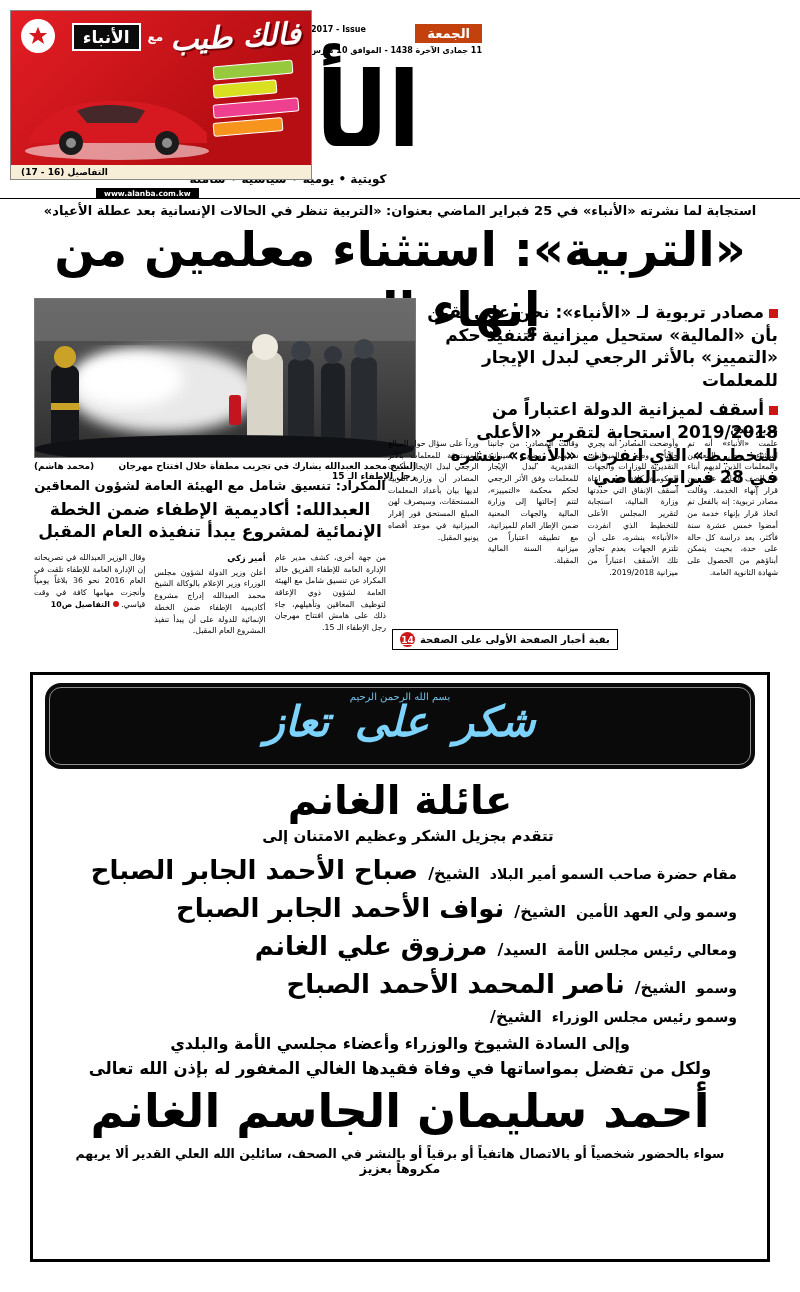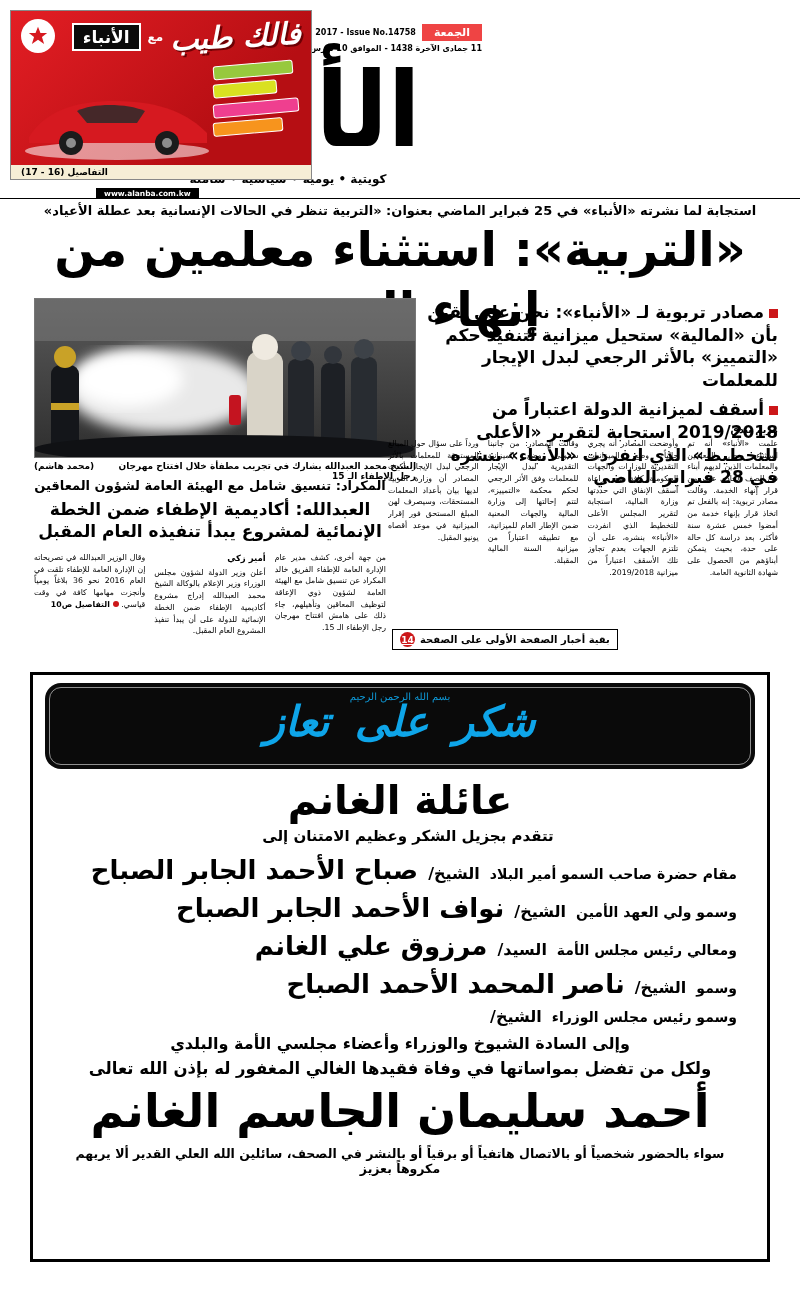--- a/index.html
+++ b/index.html
@@ -19,21 +19,21 @@
   .founder-year { color:#fff; font-size:9px; font-weight:bold; }
 
   .price-block { left:102px; top:30px; display:flex; gap:8px; align-items:flex-start; }
   .pp { display:flex; gap:3px; align-items:flex-start; }
   .pp .num { color:#c00000; font-size:23px; font-weight:900; line-height:1; }
   .pp .unit { font-size:8px; font-weight:bold; margin-top:2px; }
   .psep { width:1px; height:26px; background:#999; }
 
   .date-block { left:230px; top:24px; width:252px; }
   .date-row1 { display:flex; align-items:center; gap:6px; justify-content:flex-start; }
-  .day-badge { background:#ef4444; color:#fff; font-size:11px; font-weight:bold; padding:2px 12px; }
+  .day-badge { background:#c2410c; color:#fff; font-size:13px; font-weight:bold; padding:2px 12px; }
   .date-en { font-size:8px; font-weight:bold; direction:ltr; }
   .date-ar { font-size:8px; font-weight:bold; margin-top:3px; }
 
   .logo-block { left:96px; top:50px; width:384px; height:120px; display:flex; align-items:center; justify-content:center; }
   .logo-text { font-size:96px; font-weight:900; line-height:1; letter-spacing:-3px; transform:scaleY(1.08); }
   .tagline { left:96px; top:172px; width:384px; text-align:center; font-size:12px; font-weight:bold; letter-spacing:1px; }
   .website-chip { left:96px; top:188px; background:#000; color:#fff; font-size:7.5px; font-weight:bold; padding:1px 8px; direction:ltr; }
   .header-rule { left:0; top:198px; width:800px; border-top:1.5px solid #000; }
 
   
@@ -79,21 +79,21 @@
   .subhead1 { font-size:13px; font-weight:900; margin-bottom:5px; }
   .subhead2 { font-size:17px; font-weight:900; line-height:1.3; }
   .story-left { top:552px; left:34px; width:352px; height:110px; }
   .story-left .cols { height:110px; }
   .byline-inline { font-weight:900; font-size:8.5px; display:block; margin-bottom:2px; }
   .details-ref { font-weight:900; }
   .details-ref::before { content:""; display:inline-block; width:6px; height:6px; background:#cc1719; border-radius:50%; margin-left:3px; }
 
   
   .obit { top:672px; left:30px; width:740px; height:590px; border:3px solid #000; background:#fff; }
-  .obit-banner { margin:8px 12px 0; height:86px; background:#0a0a0a; border-radius:16px; position:relative; color:#0ea5e9; text-align:center; }
+  .obit-banner { margin:8px 12px 0; height:86px; background:#0a0a0a; border-radius:16px; position:relative; color:#7dd3fc; text-align:center; }
   .obit-banner::after { content:""; position:absolute; inset:4px; border:1px solid rgba(255,255,255,.55); border-radius:12px; pointer-events:none; }
   .bismillah { font-size:10px; padding-top:8px; opacity:.92; font-family:"DejaVu Serif", serif; }
   .banner-title { font-size:42px; font-weight:bold; font-style:italic; font-family:Liberation Mono, monospace; letter-spacing:3px; line-height:1.1; }
   .family { text-align:center; font-size:40px; font-weight:900; margin-top:8px; }
   .intro { text-align:center; font-size:15px; font-weight:bold; margin-top:4px;padding-left:16px; }
   .entries { margin:10px 30px 0; }
   .entry { display:flex; align-items:baseline; gap:10px; margin-bottom:8px; }
   .pre { font-size:14px; font-weight:bold; letter-spacing:2.5px; white-space:nowrap; }
   .etitle { font-size:16px; font-weight:900; white-space:nowrap; }
   .ename { font-size:26px; font-weight:900; white-space:nowrap; }

